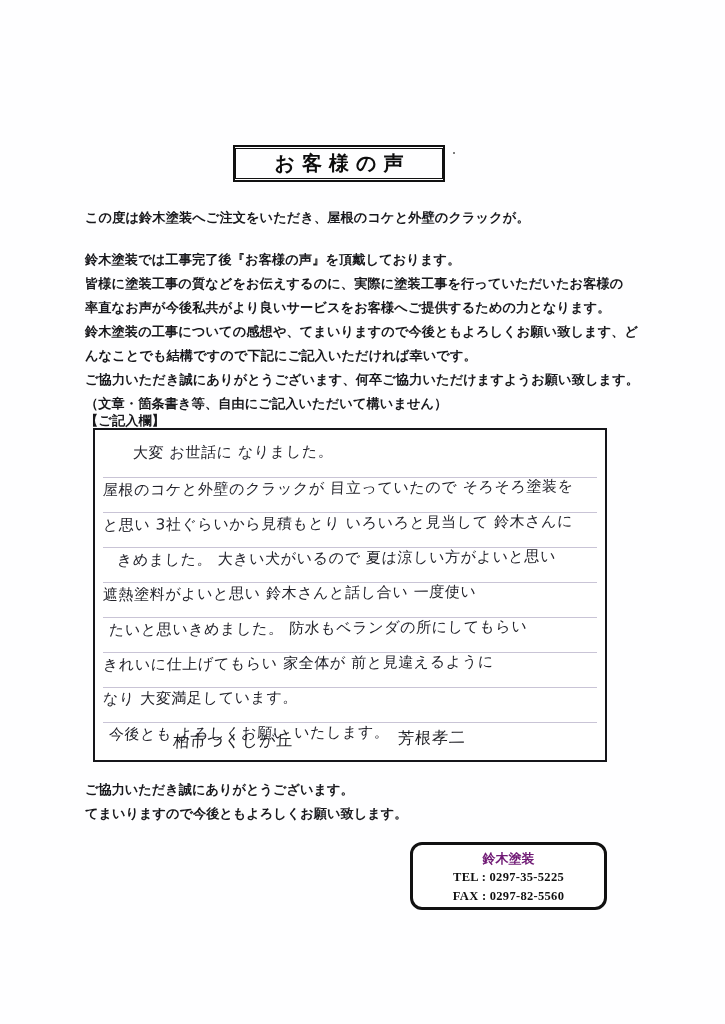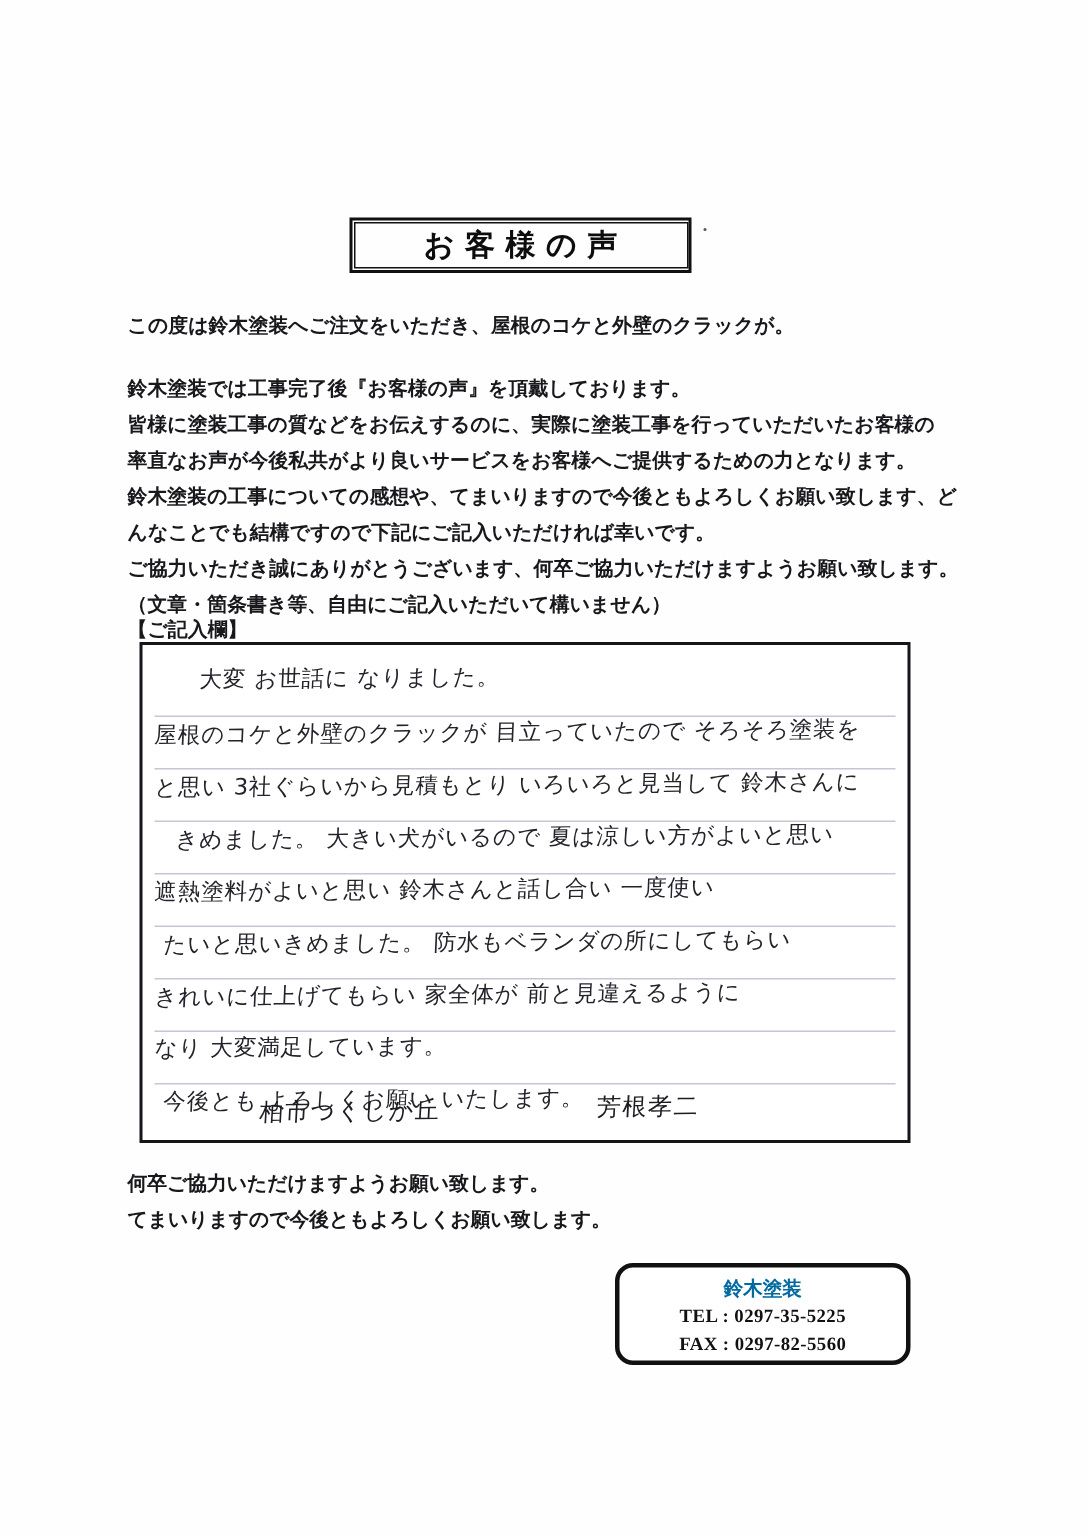--- a/index.html
+++ b/index.html
@@ -18,21 +18,21 @@
     height: 1024px;
     background: #fefeff;
     overflow: hidden;
   }
 
   
   .title-box {
     position: absolute;
     left: 233px;
     top: 145px;
-    width: 228px;
+    width: 212px;
     height: 37px;
     border: 2px solid #111;
     box-sizing: border-box;
     display: flex;
     align-items: center;
     justify-content: center;
   }
   .title-box .inner {
     border: 1px solid #111;
     width: 221px;
@@ -144,21 +144,21 @@
     border-radius: 12px;
     box-sizing: border-box;
     background: #fff;
     text-align: center;
     padding-top: 5px;
   }
   .contact-company {
     font-family: Liberation Sans, sans-serif;
     font-weight: bold;
     font-size: 13px;
-    color: #0369a1;
+    color: #701a75;
     line-height: 18px;
   }
   .contact-line {
     font-family: "Liberation Serif", "DejaVu Serif", serif;
     font-weight: bold;
     font-size: 12.5px;
     color: #111;
     line-height: 19px;
     letter-spacing: 0.3px;
   }
@@ -216,21 +216,21 @@
     <span class="hw-line" style="left:14px;  top:189px">たいと思いきめました。 防水もベランダの所にしてもらい</span>
     <span class="hw-line" style="left:8px;   top:224px">きれいに仕上げてもらい 家全体が 前と見違えるように</span>
     <span class="hw-line" style="left:8px;   top:259px">なり 大変満足しています。</span>
     <span class="hw-line" style="left:14px;  top:294px">今後とも よろしくお願い いたします。</span>
 
     <span class="hw-sig" style="left:78px;  top:301px">柏市つくしが丘</span>
     <span class="hw-sig" style="left:303px; top:298px">芳根孝二</span>
   </div>
 
   <div id="closing">
-    <p>何卒ご協力いただけますようお願い致します。</p>
+    <p>ご協力いただき誠にありがとうございます。</p>
     <p>てまいりますので今後ともよろしくお願い致します。</p>
   </div>
 
   <div class="contact-box">
     <div class="contact-company">鈴木塗装</div>
     <div class="contact-line">TEL : 0297-35-5225</div>
     <div class="contact-line">FAX : 0297-82-5560</div>
   </div>
 
 </div>

